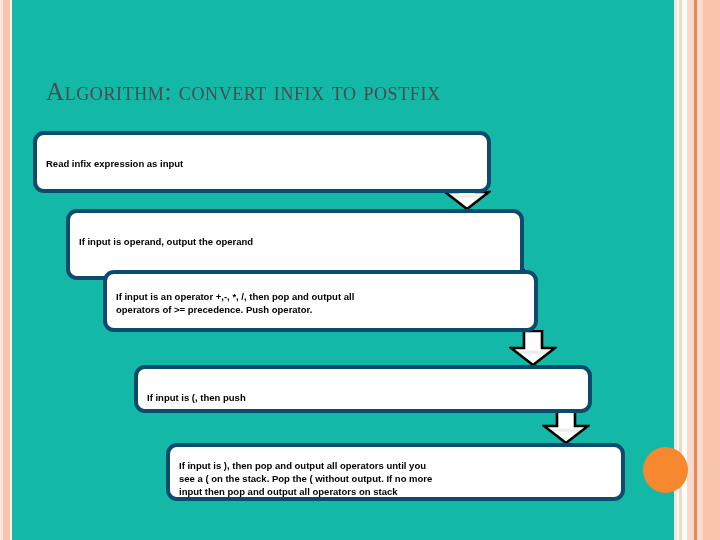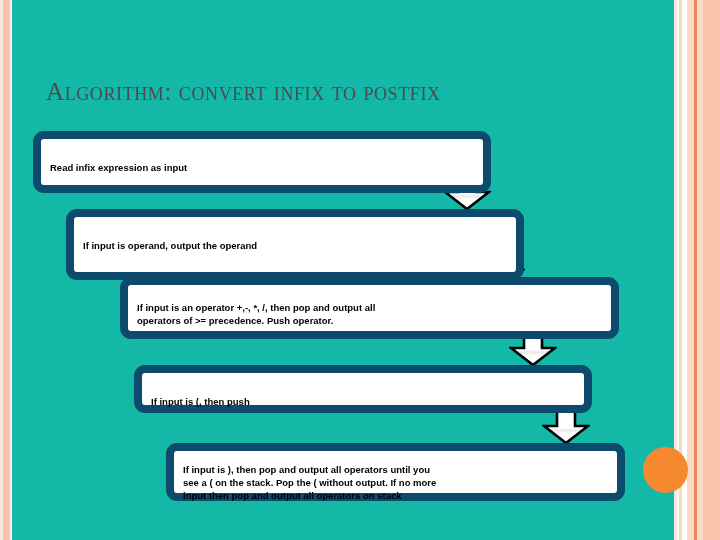--- a/index.html
+++ b/index.html
@@ -47,21 +47,21 @@
     color: #4a4a52;
     letter-spacing: 0.6px;
     white-space: nowrap;
   }
 
   
   .flowbox {
     position: absolute;
     box-sizing: border-box;
     background: #ffffff;
-    border: 8px solid #0c4a6e;
+    border: 4px solid #0c4a6e;
     border-radius: 11px;
     z-index: 2;
     padding-left: 16px;
   }
   .flowbox .boxtext {
     position: absolute;
     left: 9px;
     right: 9px;
     font-family: "Liberation Sans", sans-serif;
     font-size: 9.5px;
@@ -71,21 +71,21 @@
     white-space: pre-line;
   }
 
   
   #box-1 { left: 33px;  top: 131px; width: 458px; height: 62px; }
   #box-1 .boxtext { top: 22px; }
 
   #box-2 { left: 66px;  top: 209px; width: 458px; height: 71px; }
   #box-2 .boxtext { top: 22px; }
 
-  #box-3 { left: 103px; top: 277px; width: 499px; height: 62px; margin-left: 17px; }
+  #box-3 { left: 103px; top: 270px; width: 435px; height: 62px; }
   #box-3 .boxtext { top: 16px; }
 
   #box-4 { left: 134px; top: 365px; width: 458px; height: 48px; }
   #box-4 .boxtext { top: 22px; }
 
   #box-5 { left: 166px; top: 443px; width: 459px; height: 58px; }
   #box-5 .boxtext { top: 12px; }
 
   
   .arrow {

